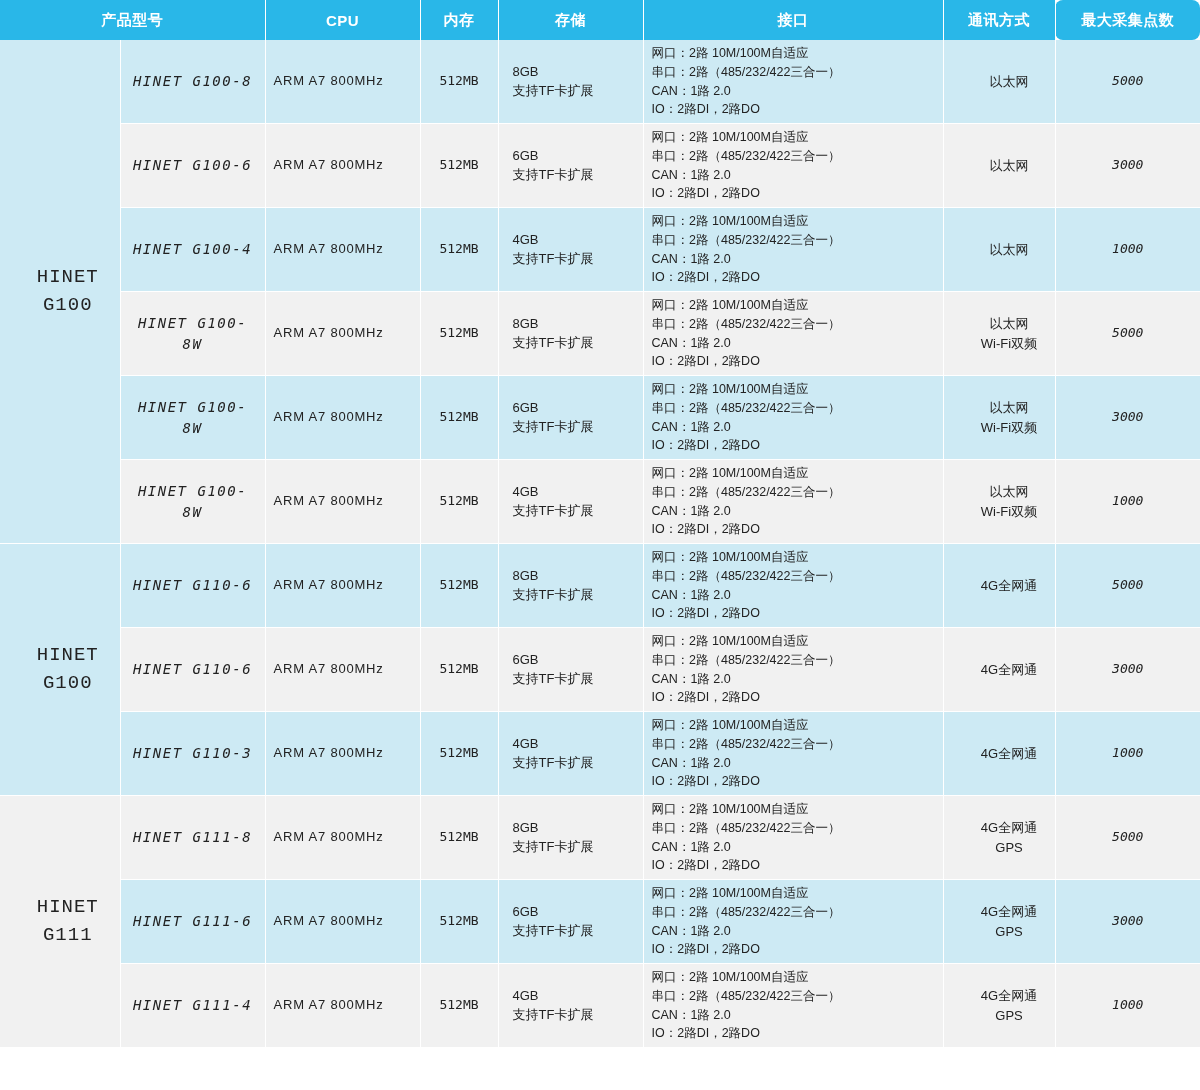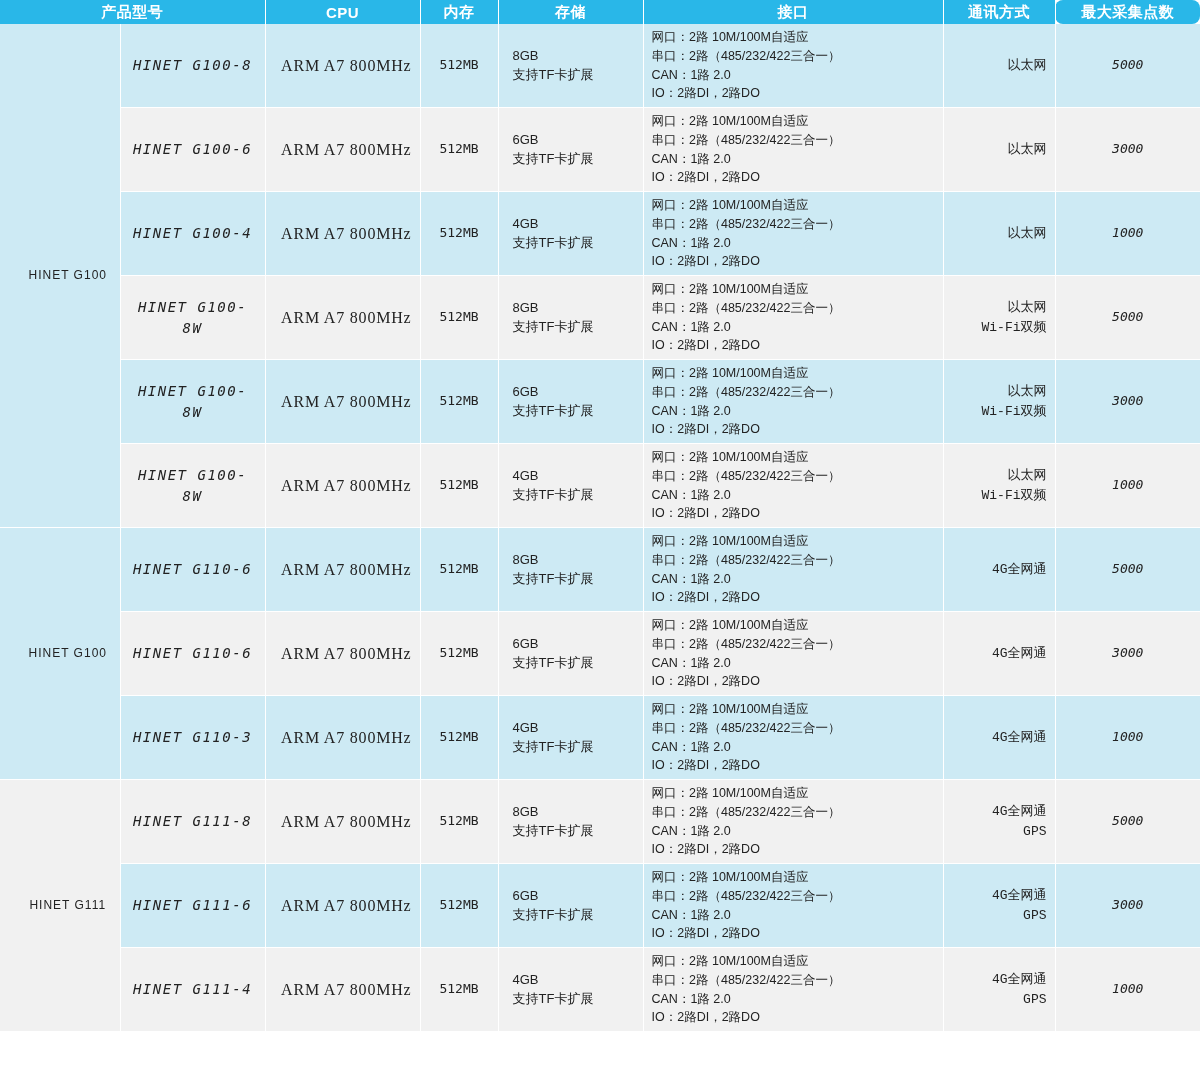--- a/index.html
+++ b/index.html
@@ -24,21 +24,21 @@
   table.spec-table col.c-store  { width: 145px; }
   table.spec-table col.c-iface  { width: 300px; }
   table.spec-table col.c-comm   { width: 112px; }
   table.spec-table col.c-points { width: 145px; }
 
   thead th {
     background: #29b7e8;
     color: #ffffff;
     font-size: 15px;
     font-weight: bold;
-    height: 24px;
+    height: 40px;
     text-align: center;
     border-right: 1px solid #ffffff;
     letter-spacing: 0.5px;
     padding: 0 2px;
   }
   thead th:last-child { border-right: none; border-radius: 8px; }
 
   tbody td {
     border-right: 1px solid #ffffff;
     border-bottom: 1px solid #ffffff;
@@ -49,37 +49,37 @@
     line-height: 1.45;
   }
   tbody td:last-child { border-right: none; font-style: italic; }
 
   tr.row-odd td  { background: #cdeaf4; }
   tr.row-even td { background: #f1f1f1; }
 
   td.group-cell {
     background: #cdeaf4;
     text-align: center;
-    font-size: 12px;
+    font-size: 19px;
     letter-spacing: 1px;
-    font-family: Liberation Sans, sans-serif;
+    font-family: Liberation Mono, monospace;
     padding-left: 24px;
   }
   td.model-cell {
     text-align: center;
     font-size: 14px;
     letter-spacing: 1.5px;
     font-family: "DejaVu Sans Mono", monospace;
     font-style: italic;
   }
   td.cpu-cell {
-    text-align: right;
-    font-size: 16px;
+    text-align: left;
+    font-size: 13px;
     letter-spacing: 0.8px;
-    font-family: Liberation Serif, serif;
+    font-family: Liberation Sans, sans-serif;
   }
   td.mem-cell {
     text-align: center;
     font-size: 13px;
     font-family: "DejaVu Sans Mono", monospace;
     margin-left: 20px;
   }
   td.store-cell {
     text-align: left;
     font-size: 13px;
@@ -87,26 +87,25 @@
     padding-left: 14px;
     margin-left: 32px;
   }
   td.iface-cell {
     text-align: left;
     font-size: 12.5px;
     white-space: pre-line;
     line-height: 1.5;
   }
   td.comm-cell {
-    text-align: right;
+    text-align: center;
     font-size: 13px;
     white-space: pre-line;
     padding-left: 28px;
     line-height: 1.5;
-    font-family: Liberation Mono, monospace;
   }
   td.points-cell {
     text-align: center;
     font-size: 13px;
     font-family: "DejaVu Sans Mono", monospace;
   }
 </style>
 </head>
 <body>
 

